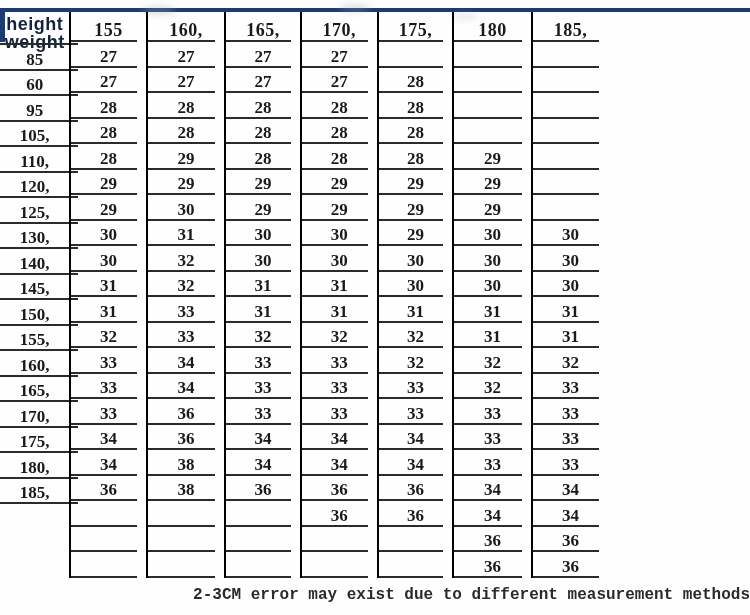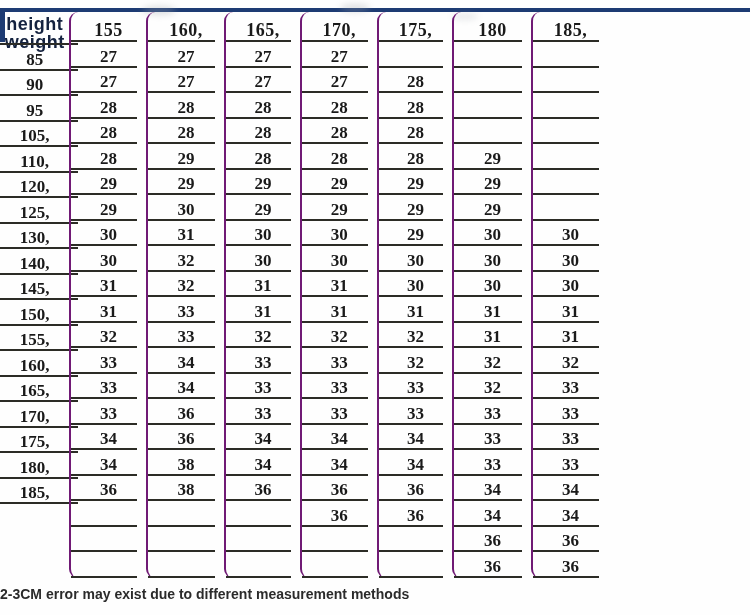--- a/index.html
+++ b/index.html
@@ -1,33 +1,33 @@
 <!DOCTYPE html>
 <html><head>
 <meta charset="utf-8">
 <style>
   html,body{margin:0;padding:0;background:#fff;}
   .page{position:relative;width:750px;height:615px;background:#fefefe;font-family:"Liberation Serif",serif;color:#1a1a1a;overflow:hidden;}
   .top-rule{position:absolute;left:0;top:8px;width:750px;height:4px;background:#1d3b73;}
   .left-rule{position:absolute;left:0;top:8px;width:5px;height:34px;background:#1d3b73;}
   .size-table{position:absolute;left:0;top:12px;width:608px;height:566px;display:flex;}
   .col{position:relative;box-sizing:border-box;height:100%;}
-  .col-data{border-left:2px solid #701a75;border-radius:9px;}
+  .col-data{border-left:2px solid #000000;}
   .cell{position:relative;display:flex;align-items:flex-end;justify-content:center;}
   .cell.head{height:30px;font-size:18px;font-weight:600;letter-spacing:.5px;}
   .cell.body{height:25.5px;font-size:17px;font-weight:600;}
   .val{line-height:1;margin-bottom:3px;white-space:nowrap;}
   .uline{position:absolute;bottom:0;left:0;height:2px;background:#2c2c26;}
   .col-data .uline{width:calc(100% - 9px);}
   .col-rowhead .uline{width:78px;}
   .corner{flex-direction:column;align-items:center;justify-content:flex-start;padding-top:3px;
           font-family:"Liberation Sans",sans-serif;font-size:11px;font-weight:700;color:#14223f;line-height:1.2;}
   .corner .val{margin-bottom:0;}
-  .footer-note{position:absolute;left:0;top:586px;width:100%;text-align:left;
-               font-family:Liberation Sans, sans-serif;font-size:14px;font-weight:700;color:#2b2b2b;}
+  .footer-note{position:absolute;left:0;top:586px;width:100%;text-align:right;
+               font-family:Liberation Mono, monospace;font-size:16px;font-weight:700;color:#2b2b2b;}
   .smudge{position:absolute;background:#9aa0a8;opacity:.32;filter:blur(3px);border-radius:50%;}
   .smudge.s1{left:142px;top:6px;width:34px;height:9px;}
   .smudge.s2{left:340px;top:4px;width:30px;height:8px;}
   .smudge.s3{left:452px;top:13px;width:26px;height:7px;opacity:.22;}
 </style>
 </head>
 <body>
 
 <div class="page">
   <div class="top-rule"></div>
@@ -40,21 +40,21 @@
         <div class="cell head corner">
           <span class="val">height</span>
           <span class="val">weight</span>
           <div class="uline"></div>
         </div>
         <div class="cell body">
           <span class="val">85</span>
           <div class="uline"></div>
         </div>
         <div class="cell body">
-          <span class="val">90</span>
+          <span class="val">60</span>
           <div class="uline"></div>
         </div>
         <div class="cell body">
           <span class="val">95</span>
           <div class="uline"></div>
         </div>
         <div class="cell body">
           <span class="val">105,</span>
           <div class="uline"></div>
         </div>

